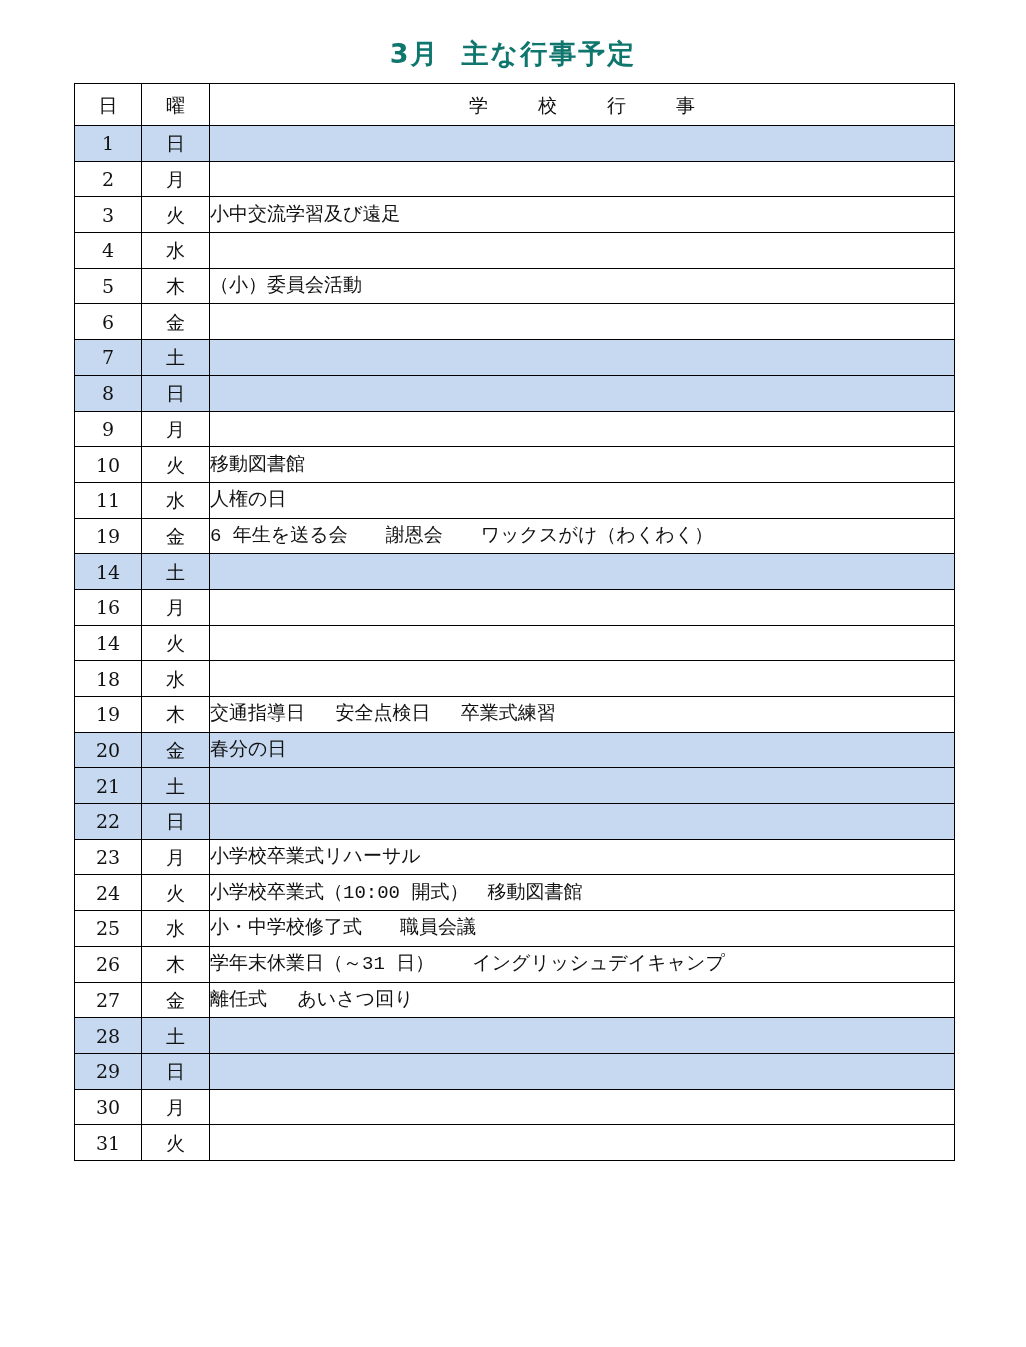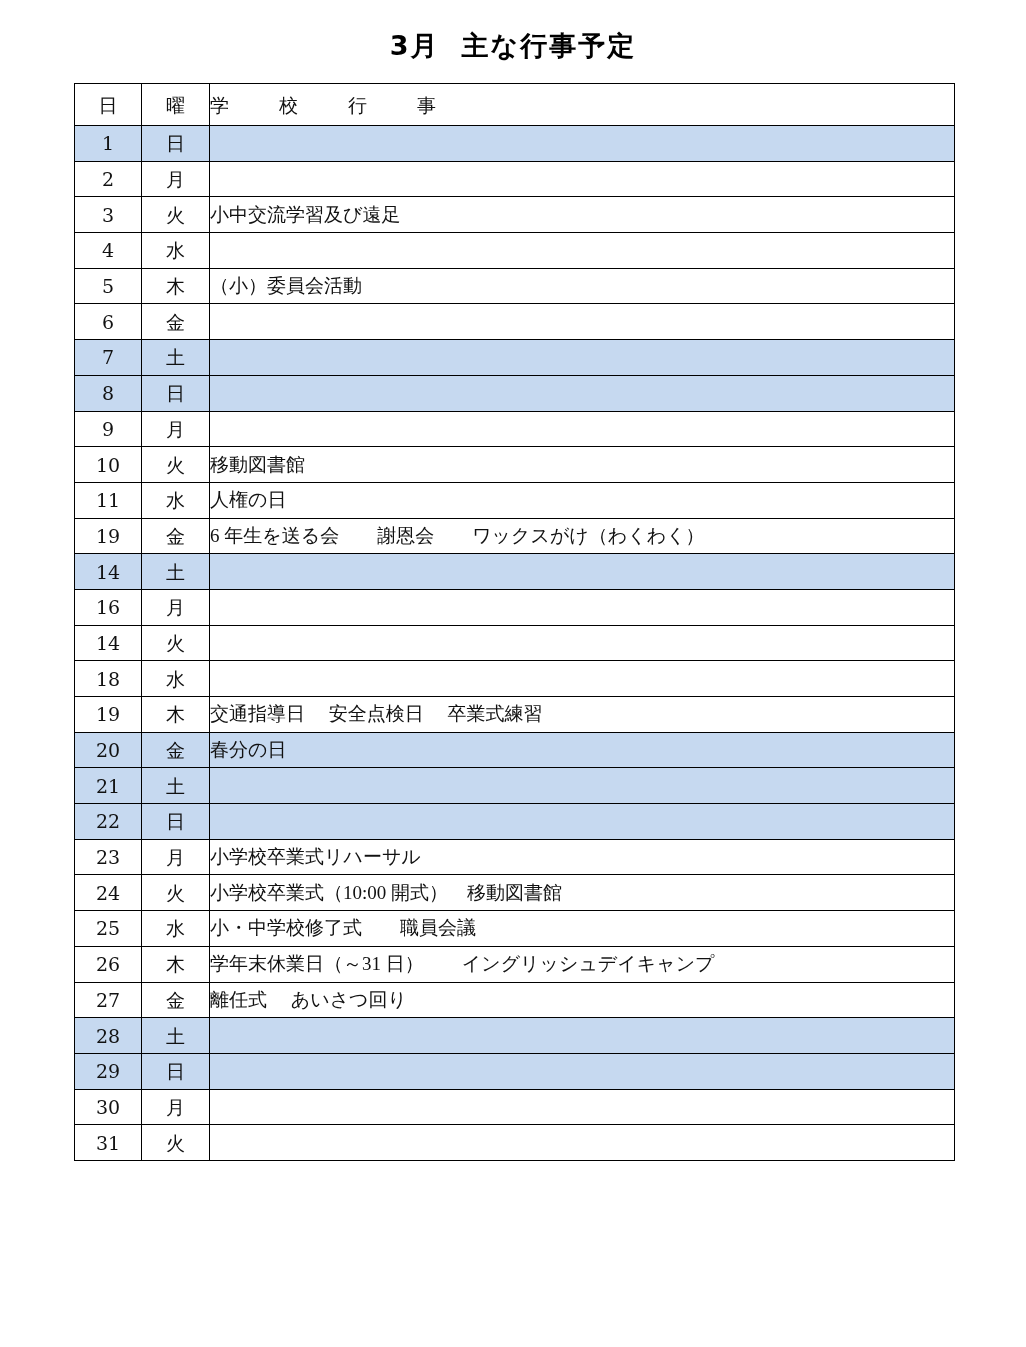--- a/index.html
+++ b/index.html
@@ -1,40 +1,40 @@
 <!DOCTYPE html>
 <html><head>
 <meta charset="utf-8">
 <style>
   html, body { margin: 0; padding: 0; background: #ffffff; }
   body { width: 1026px; height: 1347px; position: relative; font-family: "DejaVu Serif", "Liberation Serif", serif; color: #111; }
   .title {
-    position: absolute; top: 28px; left: 0; width: 1026px; text-align: center;
+    position: absolute; top: 36px; left: 0; width: 1026px; text-align: center;
     font-family: "DejaVu Sans", "Liberation Sans", sans-serif; font-weight: bold;
-    font-size: 27px; letter-spacing: 2px; color: #000000;
+    font-size: 27px; letter-spacing: 2px; color: #0f766e;
   }
   .title .sp { display: inline-block; width: 22px; }
   table.sched {
     position: absolute; top: 83px; left: 74px; width: 880px;
     border-collapse: collapse; table-layout: fixed;
   }
   table.sched td, table.sched th {
     border: 1.5px solid #000; padding: 0; font-weight: normal;
     font-size: 19px; height: 34.7px; line-height: 34px;
   }
   table.sched th { height: 41px; }
   col.c-day { width: 67px; }
   col.c-wd { width: 68px; }
   col.c-ev { width: 745px; }
   td.day, td.wd, th.day, th.wd { text-align: center; }
   td.day { font-family: "DejaVu Serif", "Liberation Serif", serif; }
   td.wd, th { font-family: "DejaVu Sans", "Liberation Sans", sans-serif; font-size: 19px; }
-  th.ev { text-align: left; padding-left: 258px; letter-spacing: 0; }
+  th.ev { text-align: center; padding-left: 258px; letter-spacing: 0; }
   th.ev span { display: inline-block; width: 69px; }
-  td.ev { padding-left: 10px; white-space: pre; font-family: Liberation Serif, serif; font-size: 19px; }
+  td.ev { padding-left: 10px; white-space: pre; font-family: Liberation Mono, monospace; font-size: 19px; }
   tr.holiday td { background: #c6d9f0; }
 </style>
 </head>
 <body>
 
 <div class="title">
   <span>3月</span><span class="sp"></span><span>主な行事予定</span>
 </div>
 
 <table class="sched">

